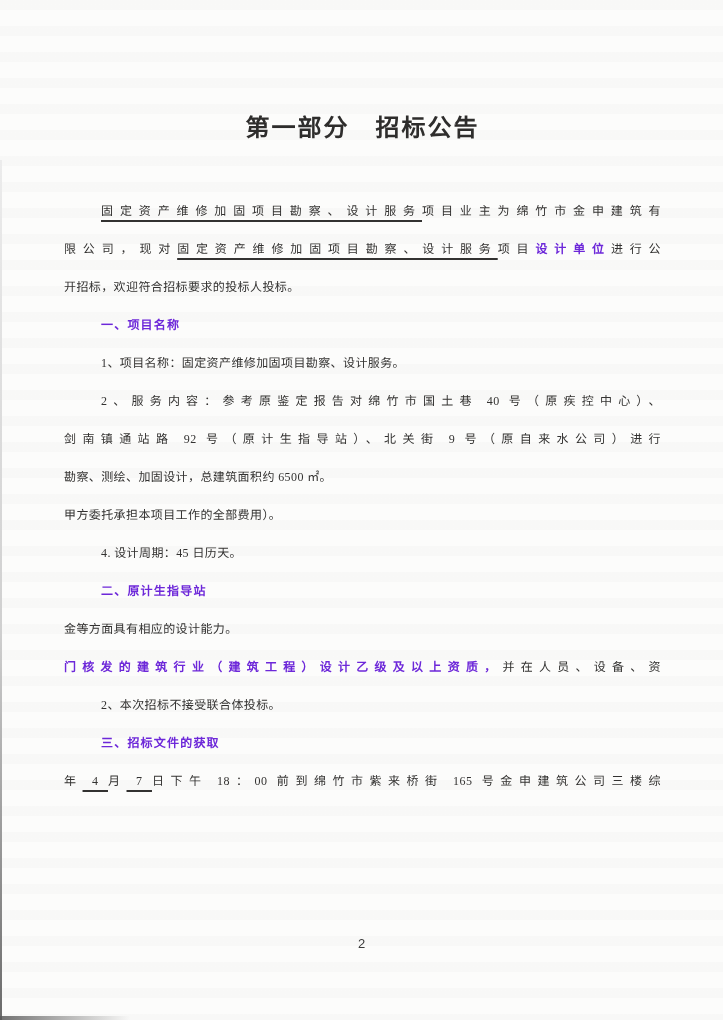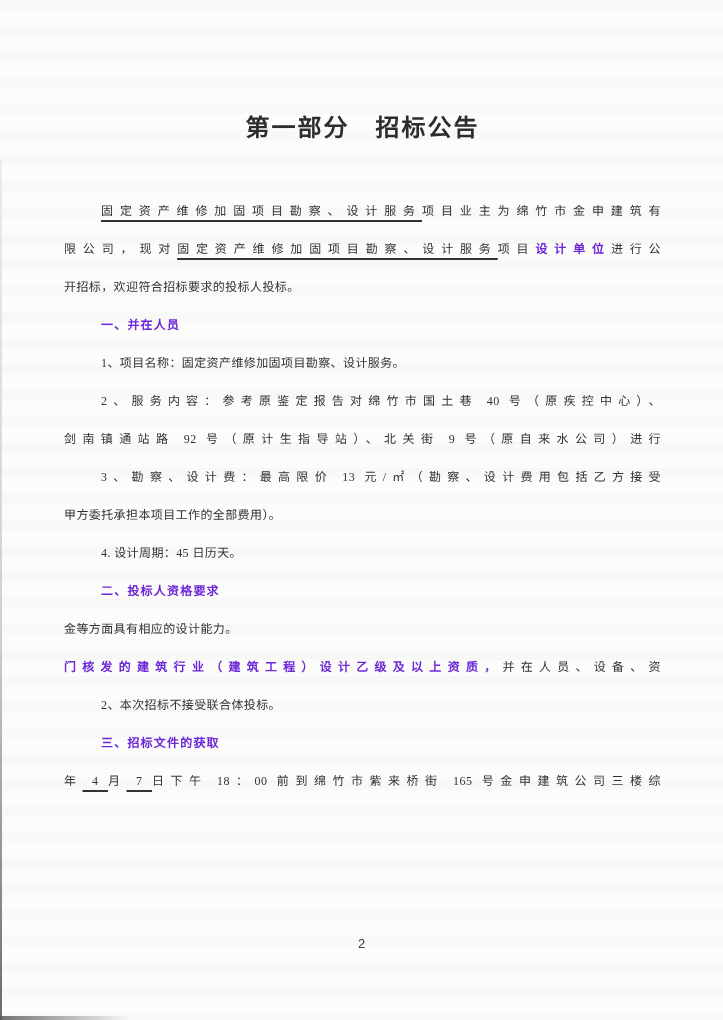--- a/index.html
+++ b/index.html
@@ -106,28 +106,28 @@
 <body>
 
 <div class="page">
   <div class="scan-texture"></div>
   <div class="content">
     <div class="doc-title">第一部分　招标公告</div>
     <div class="lines">
         <div class="line indent justify"><span class="run underline">固定资产维修加固项目勘察、设计服务</span><span class="run">项目业主为绵竹市金申建筑有</span></div>
         <div class="line justify"><span class="run">限公司，现对</span><span class="run underline">固定资产维修加固项目勘察、设计服务</span><span class="run">项目</span><span class="run bold">设计单位</span><span class="run">进行公</span></div>
         <div class="line"><span class="run">开招标，欢迎符合招标要求的投标人投标。</span></div>
-        <div class="line indent heading"><span class="run bold">一、并在人员</span></div>
+        <div class="line indent heading"><span class="run bold">一、项目名称</span></div>
         <div class="line indent"><span class="run">1、项目名称：固定资产维修加固项目勘察、设计服务。</span></div>
         <div class="line indent justify"><span class="run">2、服务内容：参考原鉴定报告对绵竹市国土巷 40 号（原疾控中心）、</span></div>
         <div class="line justify"><span class="run">剑南镇通站路 92 号（原计生指导站）、北关街 9 号（原自来水公司）进行</span></div>
-        <div class="line indent justify"><span class="run">3、勘察、设计费：最高限价 13 元/㎡（勘察、设计费用包括乙方接受</span></div>
+        <div class="line"><span class="run">勘察、测绘、加固设计，总建筑面积约 6500 ㎡。</span></div>
         <div class="line"><span class="run">甲方委托承担本项目工作的全部费用）。</span></div>
         <div class="line indent"><span class="run">4. 设计周期：45 日历天。</span></div>
-        <div class="line indent heading"><span class="run bold">二、投标人资格要求</span></div>
+        <div class="line indent heading"><span class="run bold">二、原计生指导站</span></div>
         <div class="line"><span class="run">金等方面具有相应的设计能力。</span></div>
         <div class="line justify"><span class="run bold">门核发的建筑行业（建筑工程）设计乙级及以上资质，</span><span class="run">并在人员、设备、资</span></div>
         <div class="line indent"><span class="run">2、本次招标不接受联合体投标。</span></div>
         <div class="line indent heading"><span class="run bold">三、招标文件的获取</span></div>
         <div class="line justify"><span class="run">年</span><span class="run underline">&nbsp;4&nbsp;</span><span class="run">月</span><span class="run underline">&nbsp;7&nbsp;</span><span class="run">日下午 18：00 前到绵竹市紫来桥街 165 号金申建筑公司三楼综</span></div>
       </div>
   </div>
   <div class="page-number">2</div>
   <div class="scan-edge-left"></div>
   <div class="scan-corner-bottom"></div>

